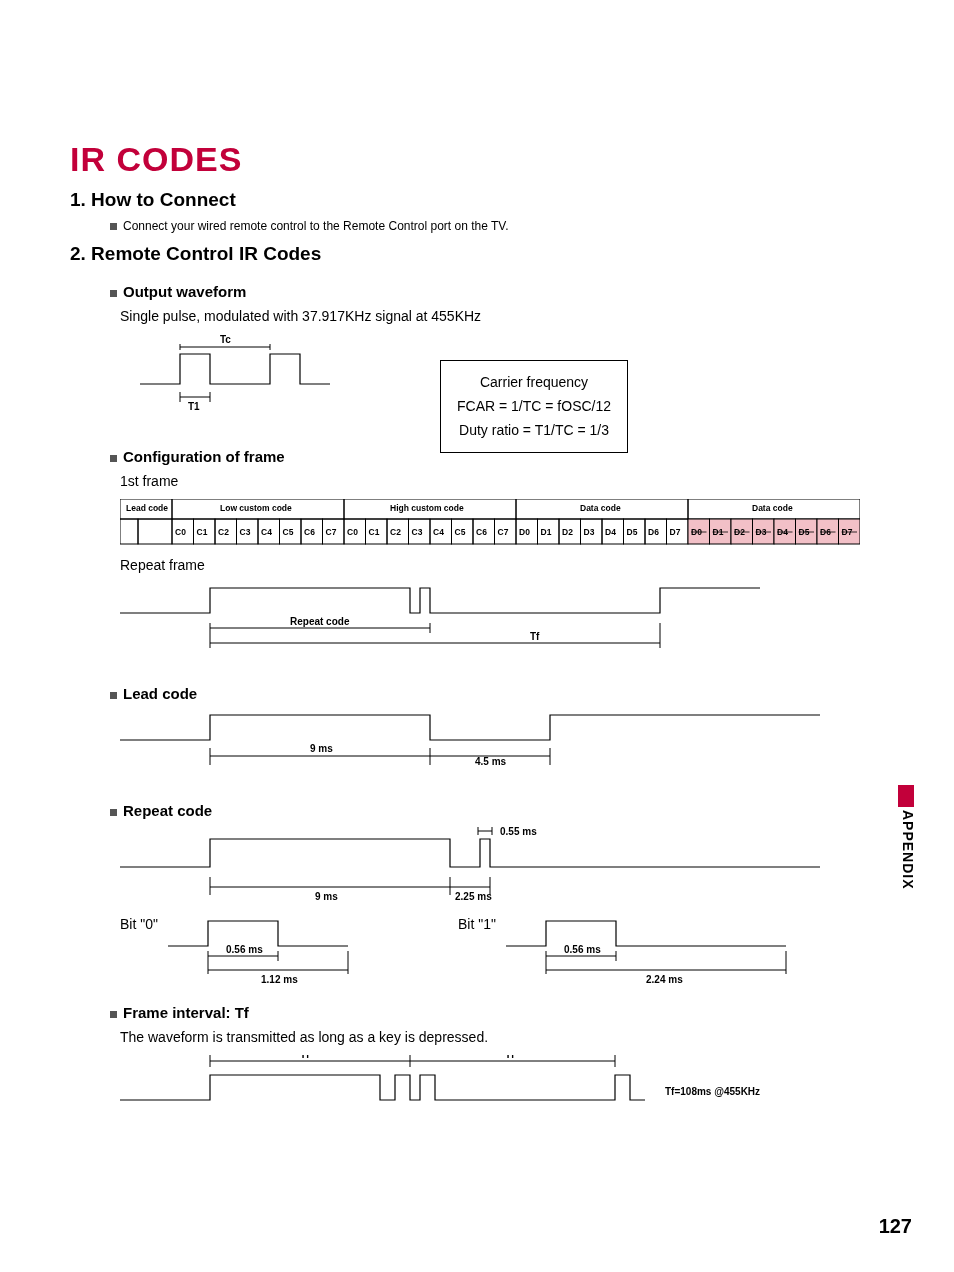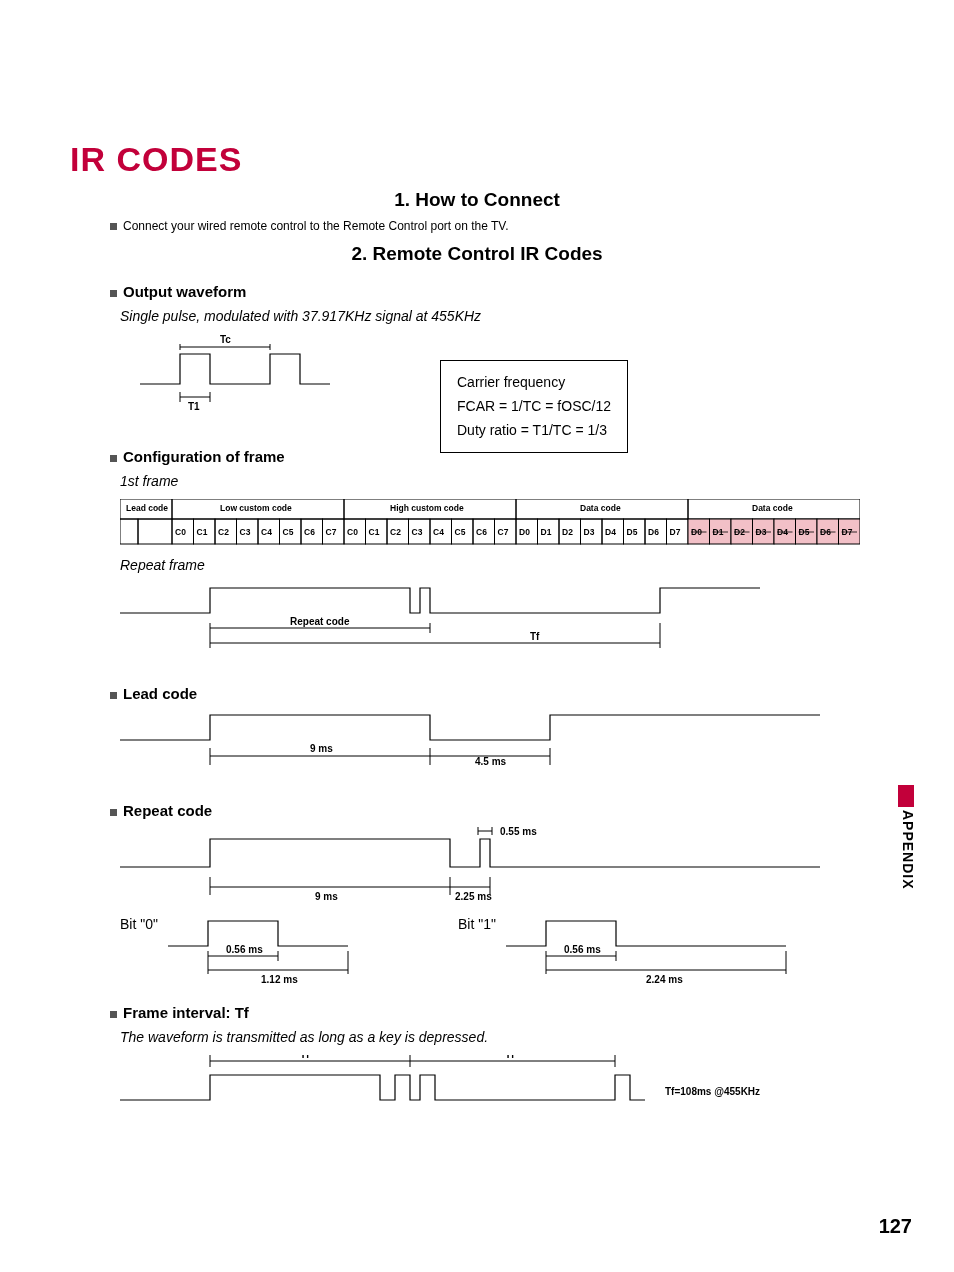--- a/index.html
+++ b/index.html
@@ -22,21 +22,20 @@
     color: #c2003a;
     font-size: 34px;
     font-weight: 700;
     letter-spacing: 1px;
     margin: 0 0 10px 0;
   }
   .h2 {
     font-size: 19px;
     font-weight: bold;
     margin: 10px 0 8px 0;
-    text-align: center;
   }
   .body-text {
     font-size: 12px;
     margin: 6px 0 6px 40px;
   }
   .sq {
     display: inline-block;
     width: 7px;
     height: 7px;
     background: #555;
@@ -44,30 +43,30 @@
     vertical-align: middle;
   }
   .h3 {
     font-size: 15px;
     font-weight: bold;
     margin: 18px 0 8px 40px;
   }
   .sub-text {
     font-size: 14px;
     margin: 4px 0 10px 50px;
-    font-style: italic;
   }
   .carrier-box {
     border: 1px solid #000;
     padding: 10px 16px;
     font-size: 14px;
     position: absolute;
     left: 440px;
     top: 360px;
     line-height: 1.7;
+    text-align: center;
   }
   .side-tab {
     position: absolute;
     right: 40px;
     top: 785px;
     background: #c2003a;
     width: 16px;
     height: 22px;
   }
   .side-text {

